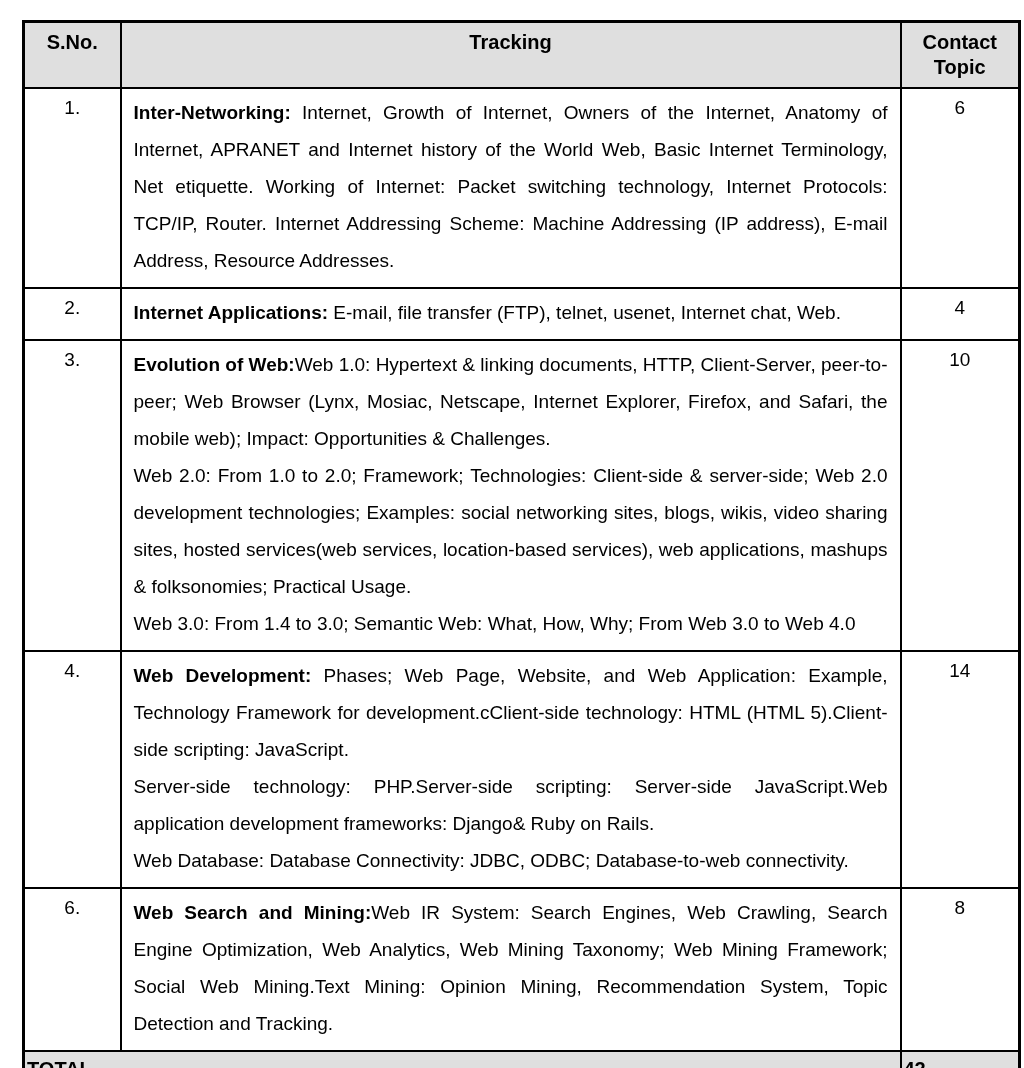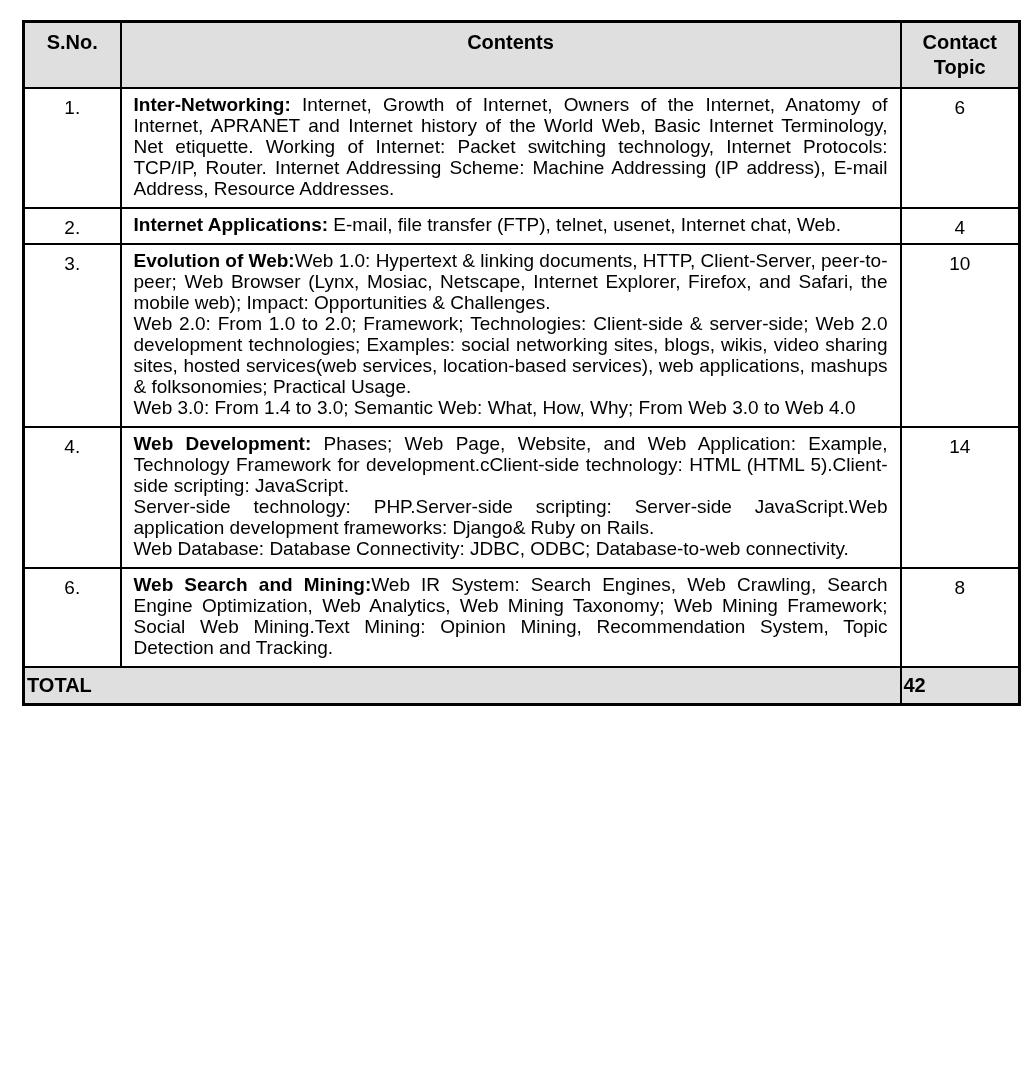--- a/index.html
+++ b/index.html
@@ -44,21 +44,21 @@
   }
   td.sno {
     text-align: center;
     font-size: 19px;
     line-height: 27.5px;
     padding-top: 5px;
   }
   td.contents {
     padding: 5px 12px 8px 12px;
     font-size: 19px;
-    line-height: 21px;
+    line-height: 37px;
   }
   td.contents p {
     margin: 0;
     text-align: justify;
   }
   td.hours {
     text-align: center;
     font-size: 19px;
     line-height: 27.5px;
     padding-top: 5px;
@@ -79,21 +79,21 @@
 <div class="page">
   <table class="syllabus">
     <colgroup>
       <col class="c-sno">
       <col class="c-body">
       <col class="c-hours">
     </colgroup>
     <thead>
       <tr>
         <th>S.No.</th>
-        <th>Contents</th>
+        <th>Tracking</th>
         <th>Contact Topic</th>
       </tr>
     </thead>
     <tbody>
       <tr>
         <td class="sno">1.</td>
         <td class="contents">
           <p><b>Inter-Networking:</b><span> Internet, Growth of Internet, Owners of the Internet, Anatomy of Internet, APRANET and Internet history of the World Web, Basic Internet Terminology, Net etiquette. Working of Internet: Packet switching technology, Internet Protocols: TCP/IP, Router. Internet Addressing Scheme: Machine Addressing (IP address), E-mail Address, Resource Addresses.</span></p>
         </td>
         <td class="hours">6</td>

